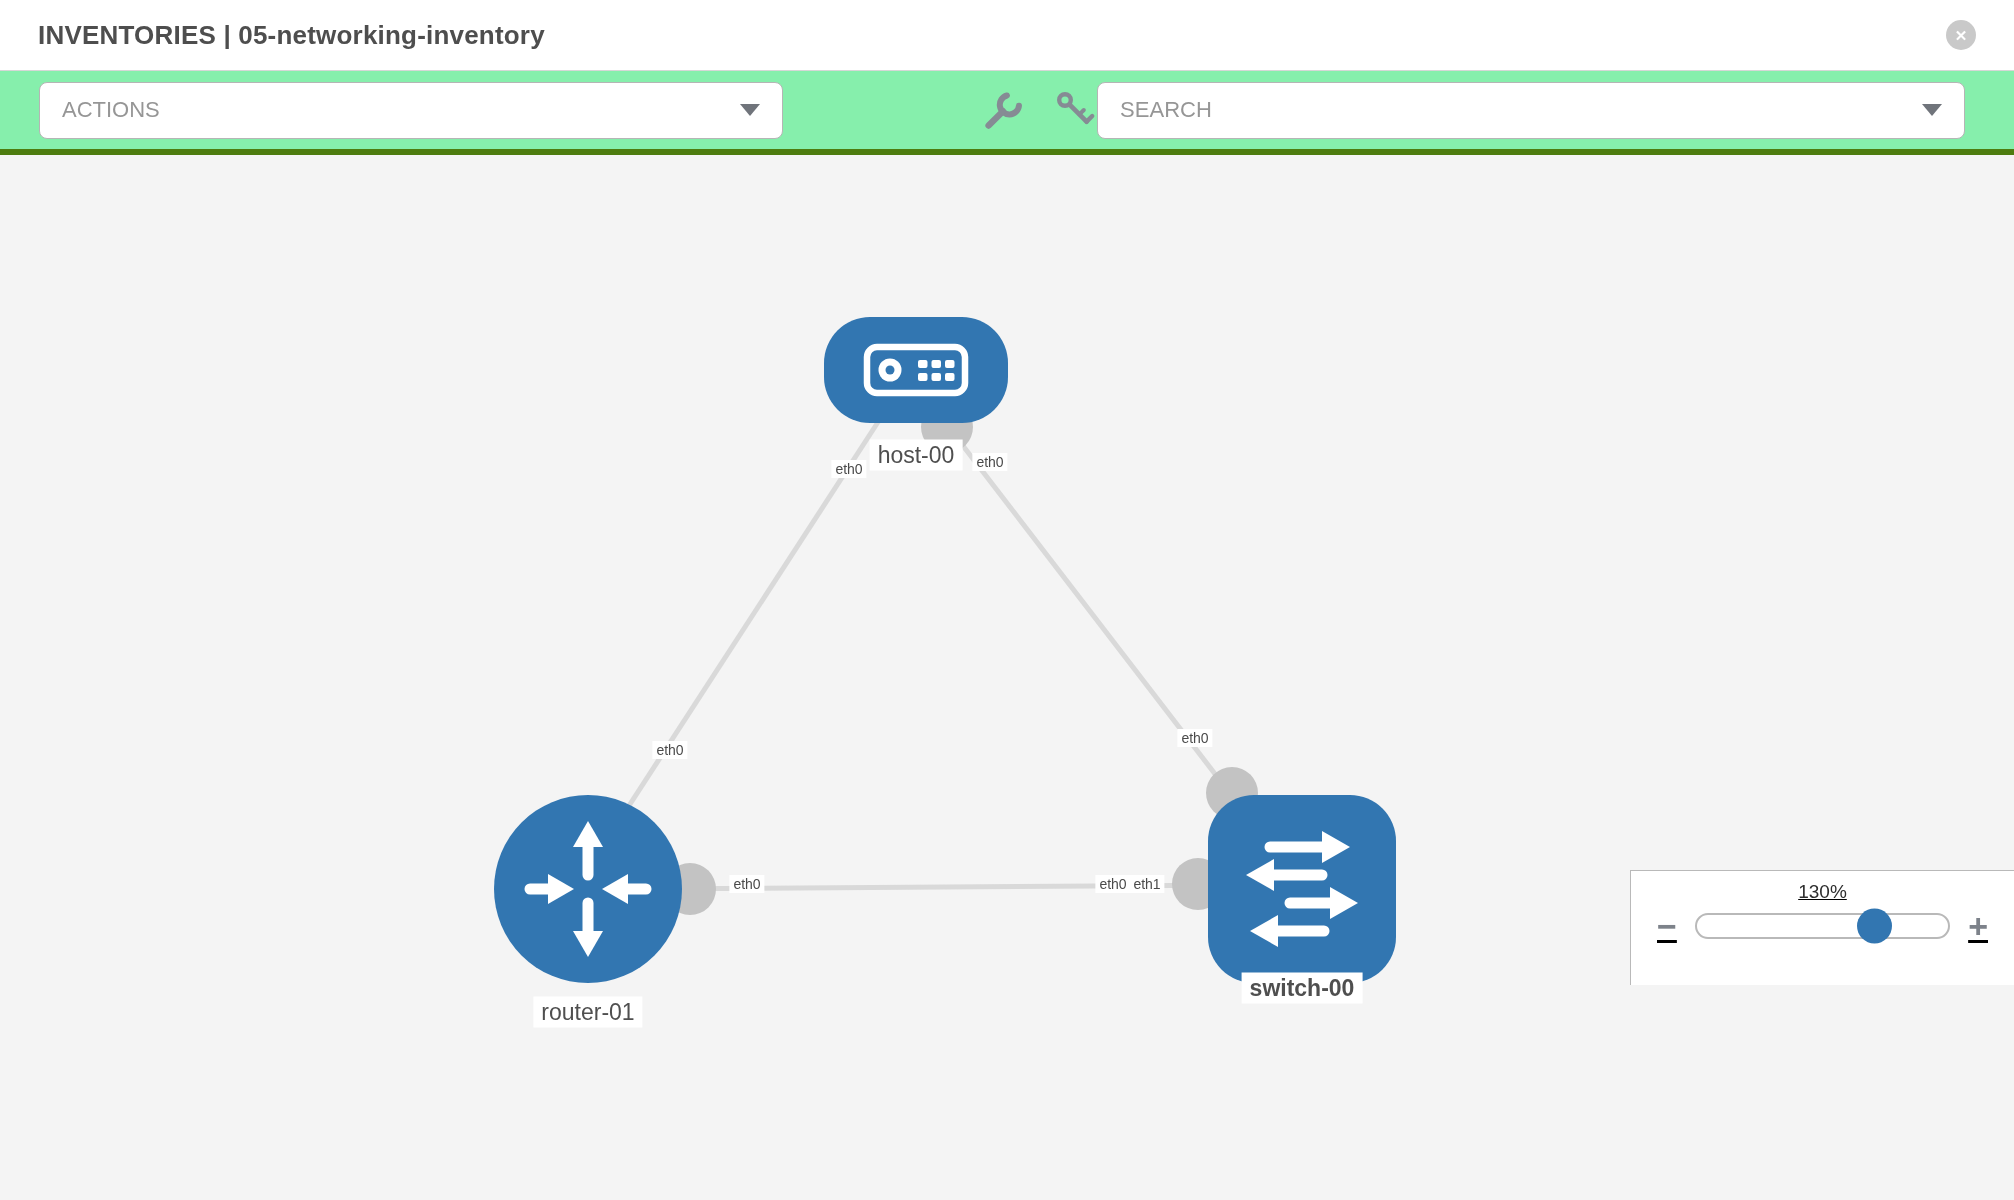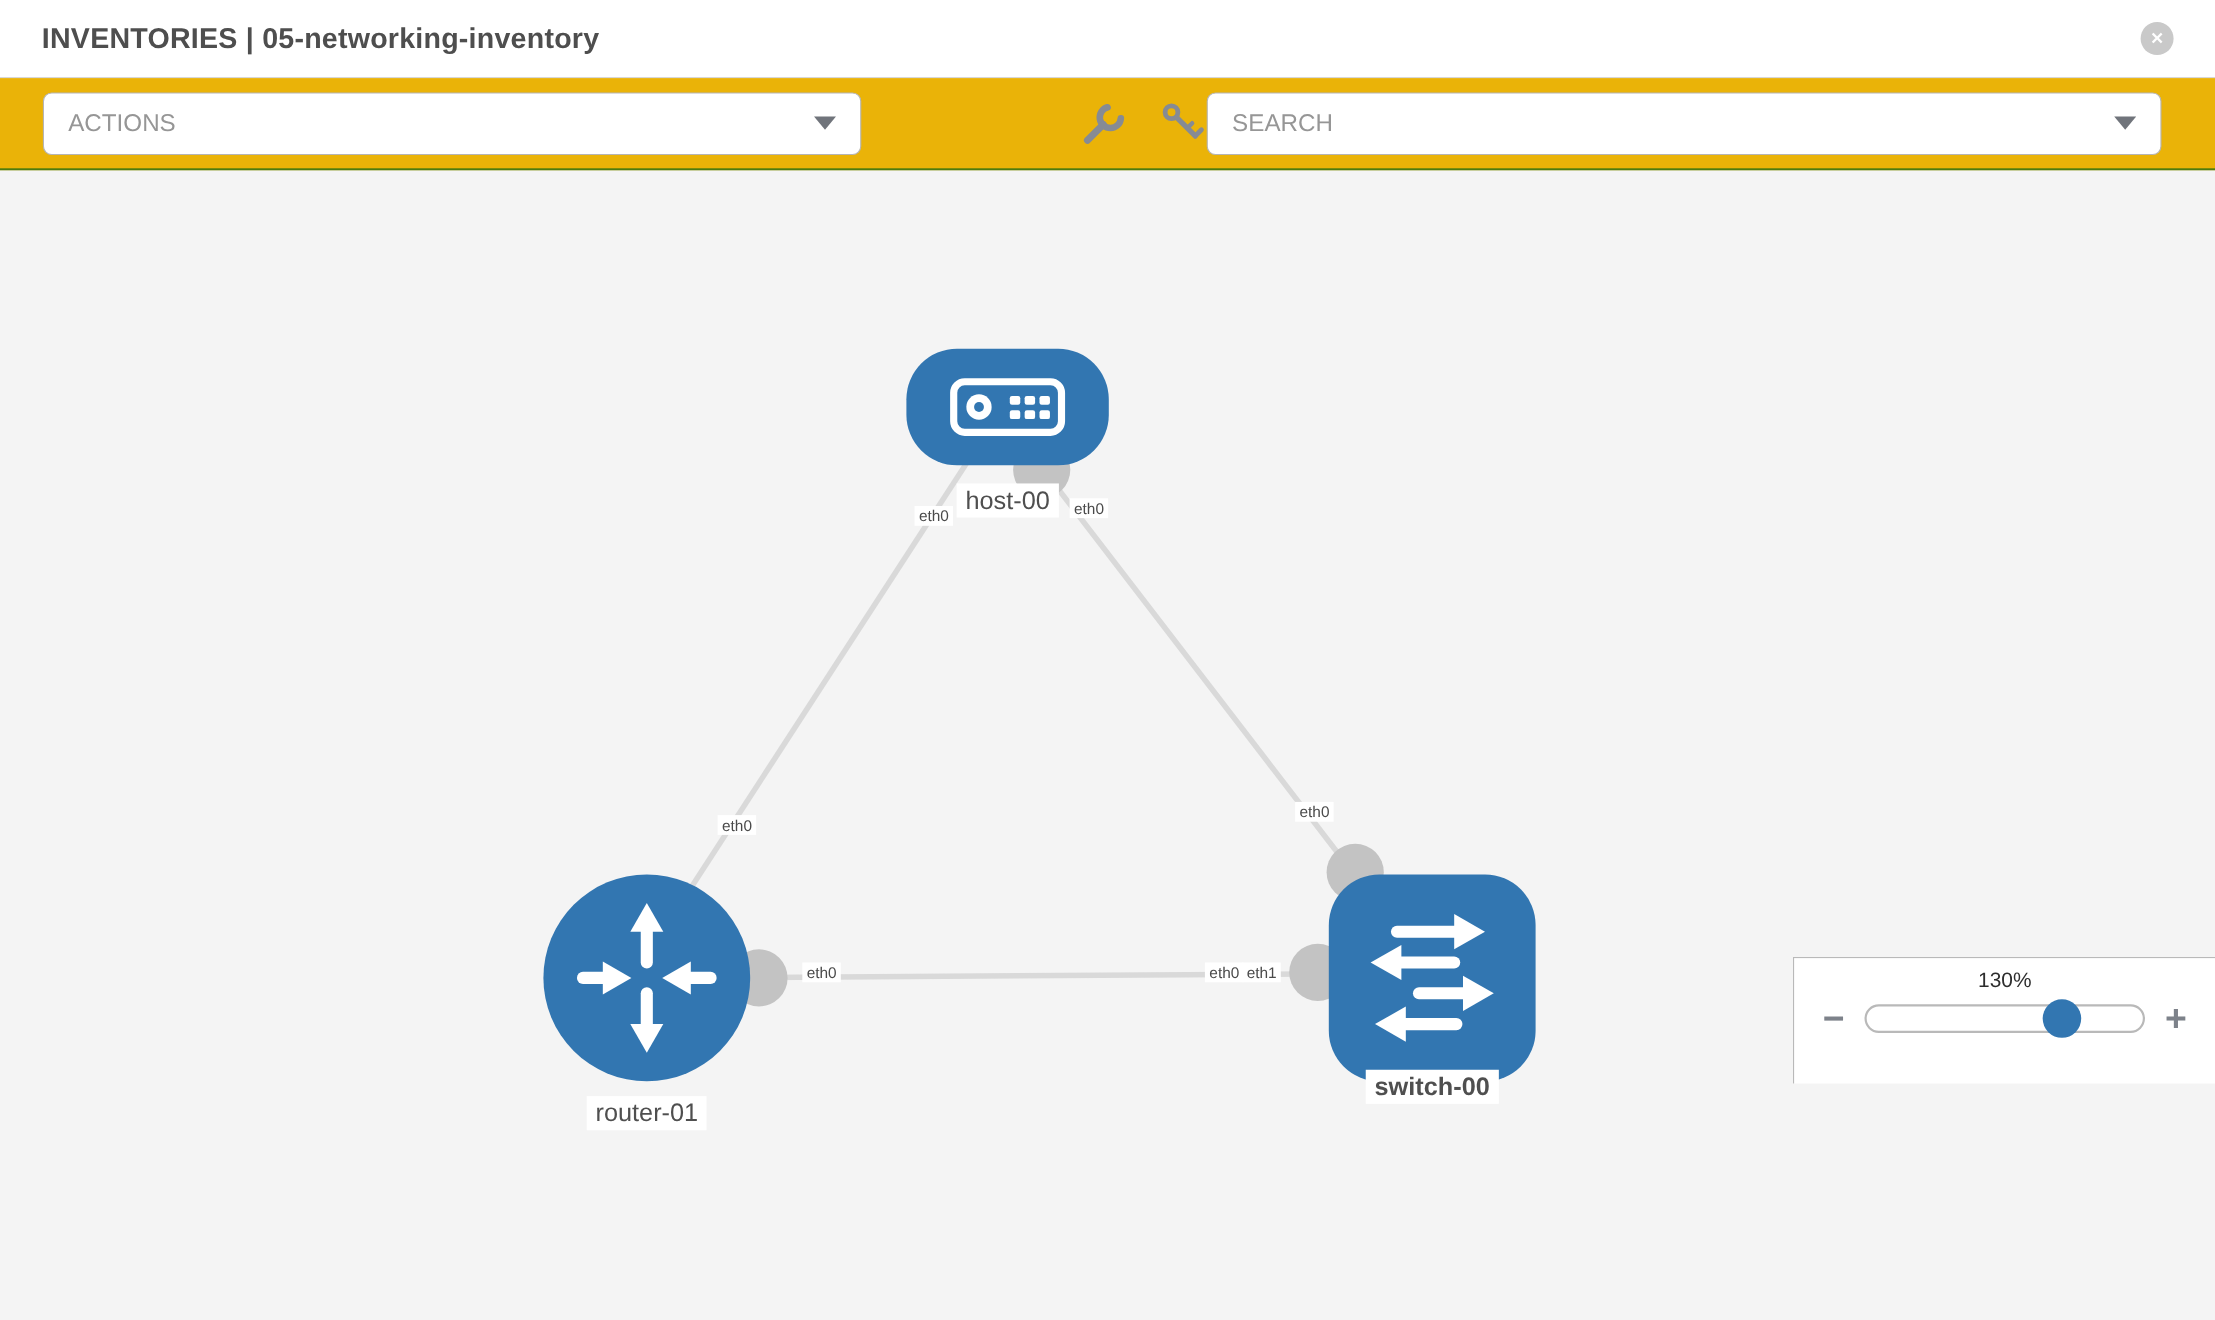--- a/index.html
+++ b/index.html
@@ -17,21 +17,21 @@
     font-size: 26px; font-weight: 700; color: #4e4e4e; letter-spacing: 0.2px;
   }
   .close-btn {
     margin-left: auto; width: 30px; height: 30px; border-radius: 50%;
     background: #c9c9c9; color: #ffffff; font-size: 15px; font-weight: 700;
     display: flex; align-items: center; justify-content: center; cursor: pointer;
     line-height: 1;
   }
   
   .toolbar {
-    height: 84px; background: #eab308; border-bottom: 2px solid #4d7c0f;
+    height: 84px; background: #86efac; border-bottom: 6px solid #4d7c0f;
     display: flex; align-items: center; padding: 0 49px 0 39px;
   }
   .select-box {
     height: 57px; background: #ffffff; border: 1px solid #b5b5b5; border-radius: 8px;
     display: flex; align-items: center; padding: 0 22px;
     font-size: 22px; color: #969696; cursor: pointer;
   }
   .select-box .caret {
     margin-left: auto; width: 0; height: 0;
     border-left: 10px solid transparent; border-right: 10px solid transparent;
@@ -55,21 +55,21 @@
     position: absolute; transform: translate(-50%, -50%);
     background: #ffffff; color: #4a4a4a; font-size: 14px;
     padding: 1px 4px; white-space: nowrap; z-index: 2;
   }
   .iface-under { z-index: 1; }
   .iface-over  { z-index: 2; }
   
   .zoom-panel {
     position: absolute; right: 0; bottom: 0; width: 384px; height: 115px;
     background: #ffffff; border: 1px solid #b9b9b9; border-right: none; border-bottom: none;
-    z-index: 10; padding-top: 10px;
+    z-index: 10; padding-top: 10px; text-decoration: underline;
   }
   .zoom-level { text-align: center; font-size: 19px; color: #2e2e2e; }
   .zoom-row {
     display: flex; align-items: center; padding: 6px 26px 0 26px;
   }
   .zoom-minus, .zoom-plus {
     font-size: 34px; font-weight: 700; color: #7d828a; line-height: 1; cursor: pointer;
   }
   .zoom-track {
     position: relative; flex: 1; margin: 0 18px; height: 26px;

